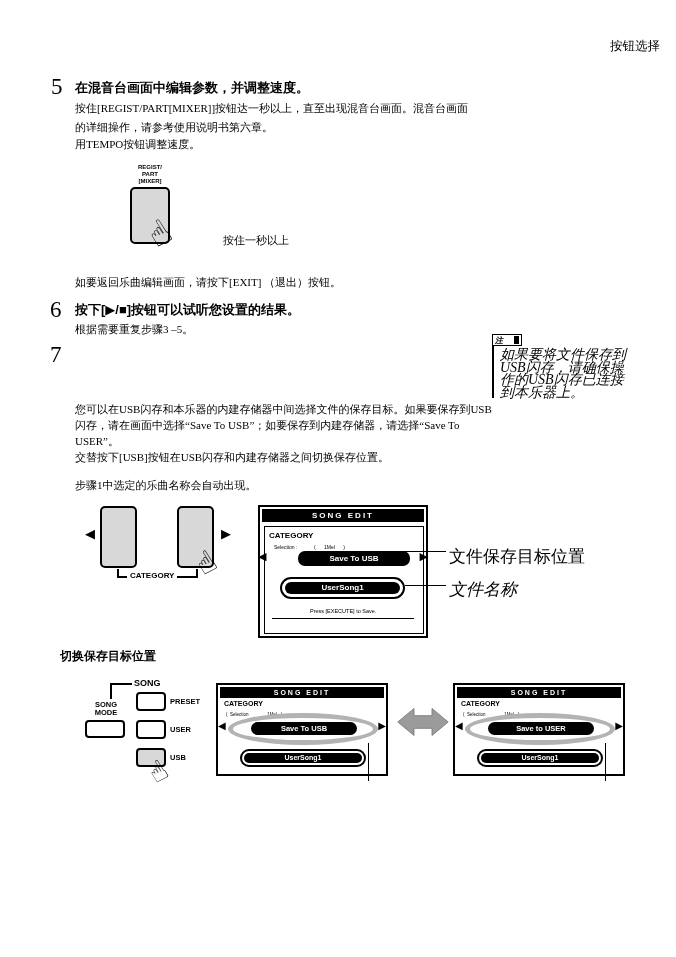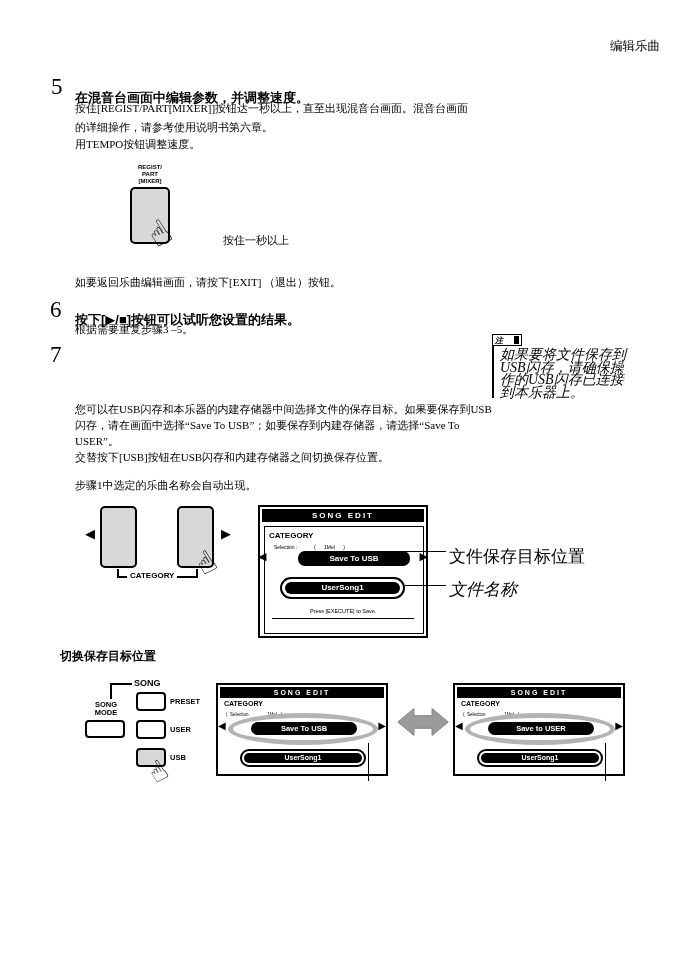--- a/index.html
+++ b/index.html
@@ -6,21 +6,21 @@
   .page{position:relative;width:676px;height:957px;background:#ffffff;color:#000;
         font-family:"Liberation Sans","DejaVu Sans",sans-serif;overflow:hidden;}
   .abs{position:absolute;}
   .serif{font-family:"Liberation Serif","DejaVu Serif",serif;}
   .sans{font-family:"Liberation Sans","DejaVu Sans",sans-serif;}
   .b{font-weight:700;}
   .i{font-style:italic;}
   .pre{white-space:pre;}
   .line{background:#000;}
   .stepnum{font-family:"Liberation Serif","DejaVu Serif",serif;font-size:23px;}
-  .stephead{font-size:13px;font-weight:700;line-height:20px;margin-top:10px;}
+  .stephead{font-size:13px;font-weight:700;line-height:20px;}
   .bodytxt{font-family:"Liberation Serif","DejaVu Serif",serif;font-size:11px;line-height:16px;}
   .btn{border:2px solid #000;border-radius:5px;background:#fff;box-sizing:border-box;}
   .gray{background:#d8d8d8;}
   .hand{font-family:"DejaVu Sans",sans-serif;transform:rotate(-32deg);line-height:1;}
   .tri{font-family:"DejaVu Sans",sans-serif;line-height:1;}
   .lcd{border:2px solid #000;background:#fff;box-sizing:border-box;}
   .lcdtitle{position:absolute;left:2px;right:2px;background:#000;color:#fff;text-align:center;
             font-weight:700;letter-spacing:2px;}
   .pill{position:absolute;background:#000;color:#fff;text-align:center;font-weight:700;box-sizing:border-box;}
   .namebox{position:absolute;border:2px solid #000;border-radius:11px;box-sizing:border-box;}
@@ -29,21 +29,21 @@
   .ellipse{position:absolute;border:5px solid #b3b3b3;border-radius:50%;box-sizing:border-box;}
   .notetab{position:absolute;border:1px solid #000;display:flex;align-items:center;
            justify-content:space-between;padding:0 2px;box-sizing:border-box;}
   .annot{font-size:17px;}
 </style>
 </head>
 <body>
 
 <div class="page">
 
-  <div class="abs sans" style="right:16px;top:38px;font-size:12.5px;">编辑乐曲</div>
+  <div class="abs sans" style="right:16px;top:38px;font-size:12.5px;">按钮选择</div>
 
   <div class="abs stepnum" style="left:51px;top:74px;">5</div>
   <div class="abs stephead" style="left:75px;top:78px;width:430px;">在混音台画面中编辑参数，并调整速度。</div>
   <div class="abs bodytxt" style="left:75px;top:99px;width:400px;line-height:19px;">按住[REGIST/PART[MIXER]]按钮达一秒以上，直至出现混音台画面。混音台画面的详细操作，请参考使用说明书第六章。</div>
   <div class="abs bodytxt" style="left:75px;top:136px;">用TEMPO按钮调整速度。</div>
 
   <div class="abs sans b" style="left:126px;top:164px;width:48px;text-align:center;font-size:6px;line-height:7px;">
     <div>REGIST/</div>
     <div>PART</div>
     <div>[MIXER]</div>

